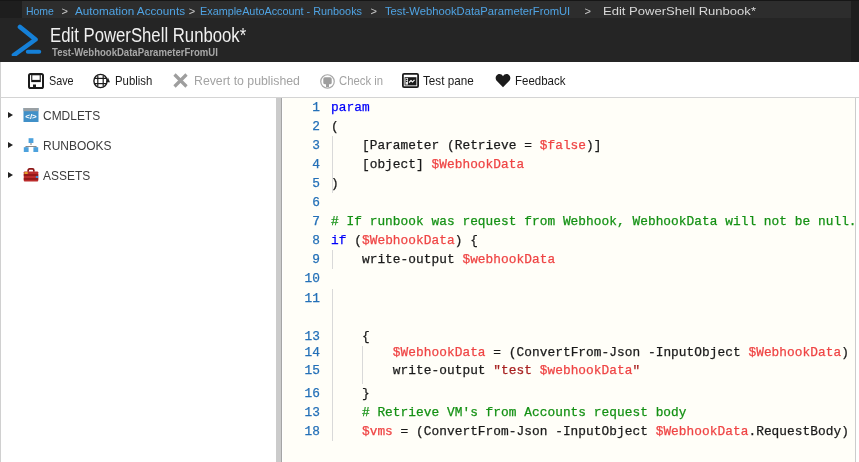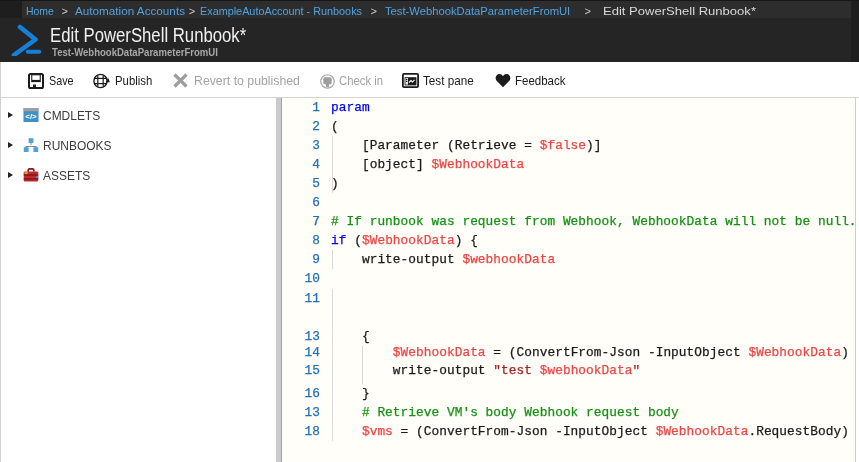--- a/index.html
+++ b/index.html
@@ -165,19 +165,19 @@
     <div class="cline" style="top:95.25px;"><span class="gut">6</span><span class="code"></span></div>
     <div class="cline" style="top:114.30px;"><span class="gut">7</span><span class="code"><span class="c"># If runbook was request from Webhook, WebhookData will not be null.</span></span></div>
     <div class="cline" style="top:133.35px;"><span class="gut">8</span><span class="code"><span class="k">if</span><span> (</span><span class="v">$WebhookData</span><span>) {</span></span></div>
     <div class="cline" style="top:152.40px;"><span class="gut">9</span><span class="code"><span>    write-output </span><span class="v">$webhookData</span></span></div>
     <div class="cline" style="top:171.45px;padding-left:32px;"><span class="gut">10</span><span class="code"></span></div>
     <div class="cline" style="top:190.50px;"><span class="gut">11</span><span class="code"><span>    </span></span></div>
     <div class="cline" style="top:228.60px;"><span class="gut">13</span><span class="code"><span>    {</span></span></div>
     <div class="cline" style="top:245px;"><span class="gut">14</span><span class="code"><span>        </span><span class="v">$WebhookData</span><span> = (ConvertFrom-Json -InputObject </span><span class="v">$WebhookData</span><span>)</span></span></div>
     <div class="cline" style="top:263px;"><span class="gut">15</span><span class="code"><span>        write-output </span><span class="s">"test </span><span class="v">$webhookData</span><span class="s">"</span></span></div>
     <div class="cline" style="top:285.75px;"><span class="gut">16</span><span class="code"><span>    }</span></span></div>
-    <div class="cline" style="top:304.80px;"><span class="gut">13</span><span class="code"><span>    </span><span class="c"># Retrieve VM's body Webhook request body</span></span></div>
+    <div class="cline" style="top:304.80px;"><span class="gut">13</span><span class="code"><span>    </span><span class="c"># Retrieve VM's from Accounts request body</span></span></div>
     <div class="cline" style="top:323.85px;padding-left:6px;"><span class="gut">18</span><span class="code"><span>    </span><span class="v">$vms</span><span> = (ConvertFrom-Json -InputObject </span><span class="v">$WebhookData</span><span>.RequestBody)</span></span></div>
     <div class="guide" style="left:48.5px; top:38.10px; height:57.15px;"></div>
     <div class="guide" style="left:48.5px; top:152.40px; height:19.05px;"></div>
     <div class="guide" style="left:48.5px; top:190.50px; height:152.40px;"></div>
     <div class="guide" style="left:79px; top:247.65px; height:38.10px;"></div>
   </div>
 
 </body></html>

